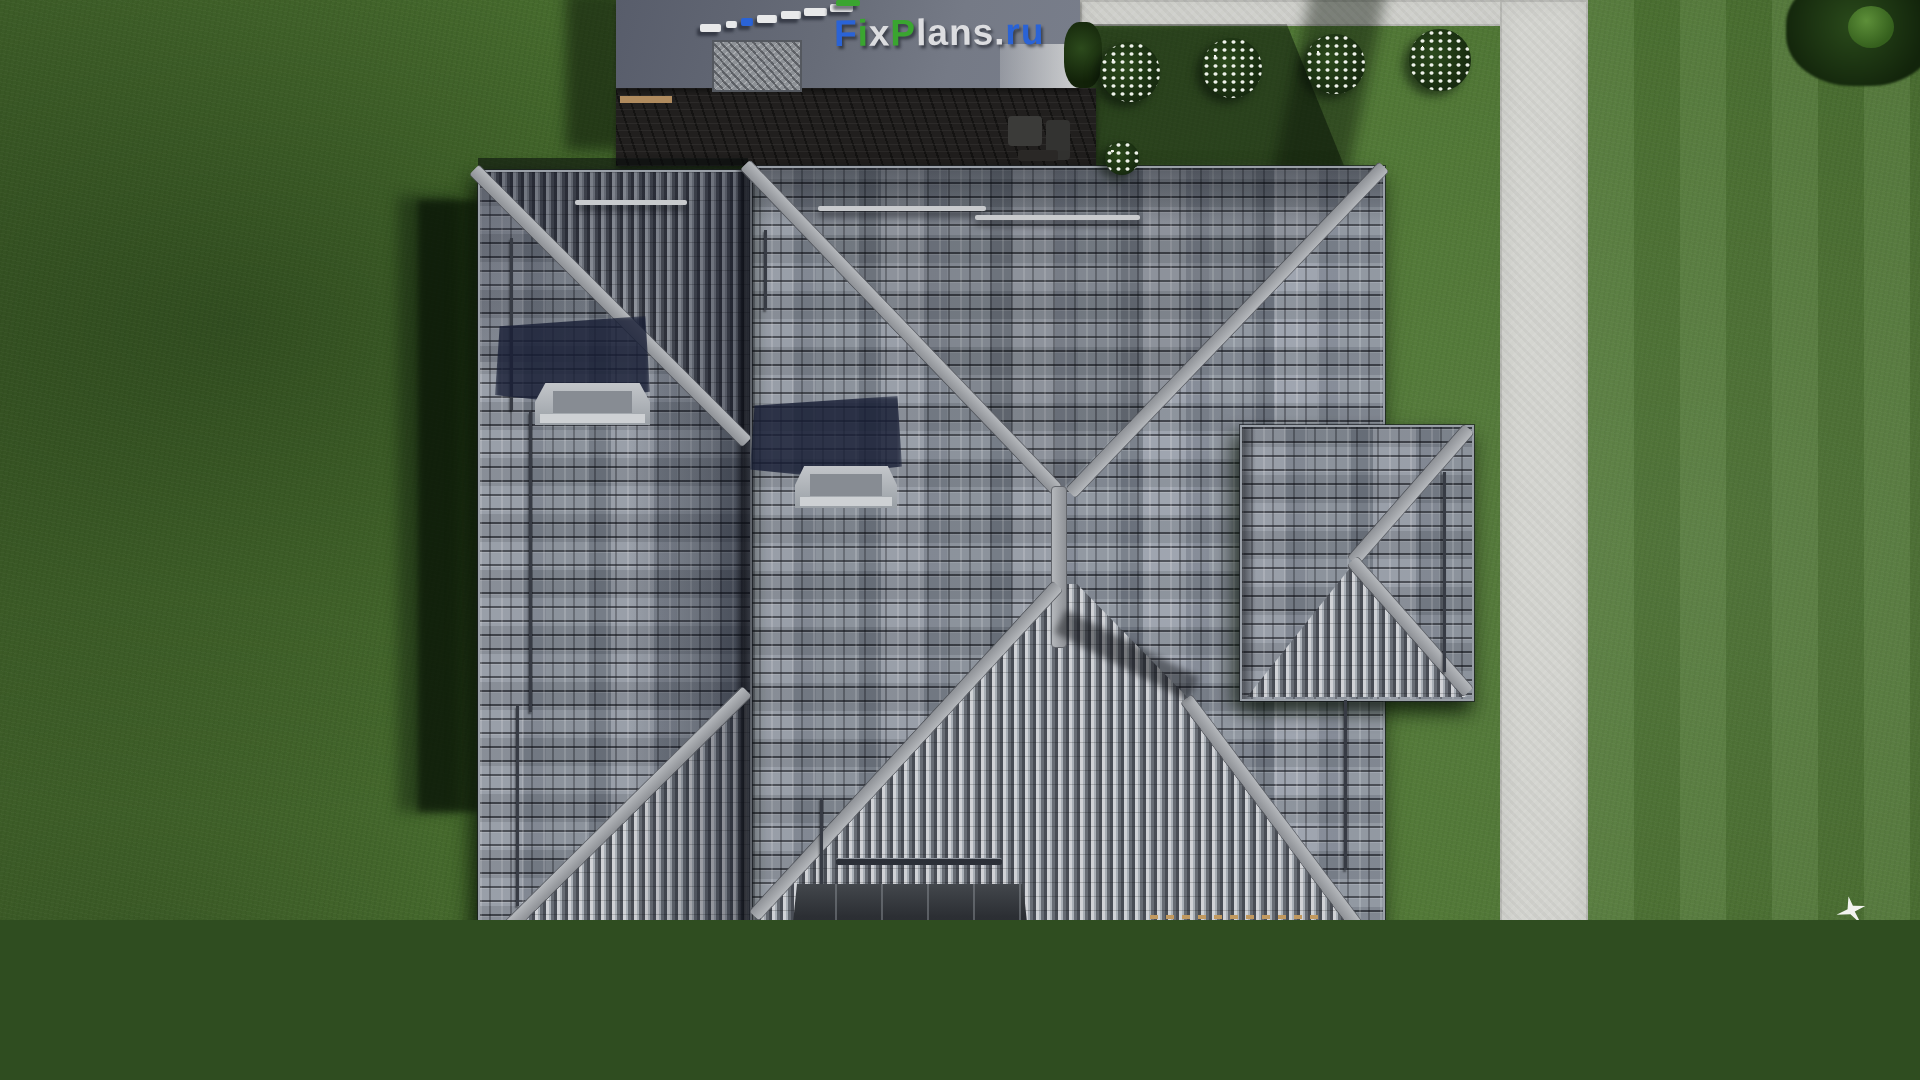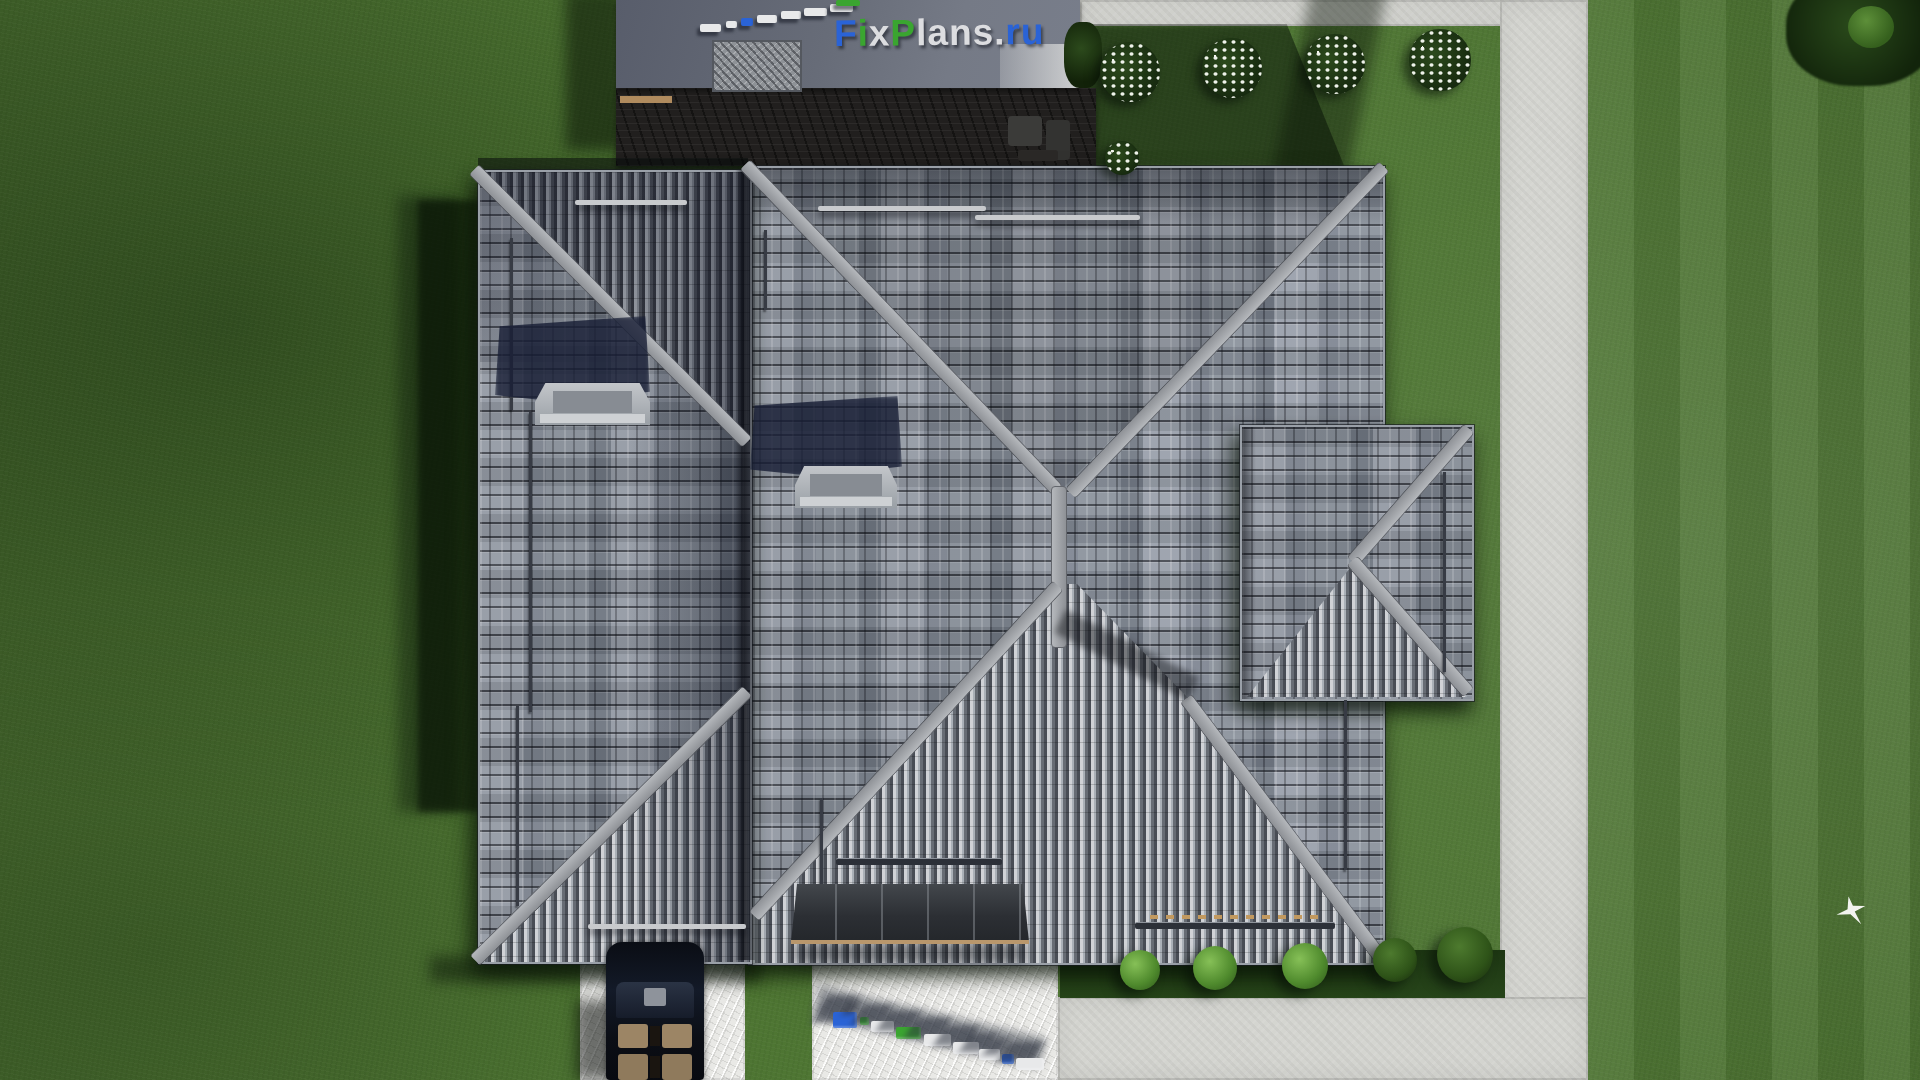--- a/index.html
+++ b/index.html
@@ -1,16 +1,16 @@
 <!DOCTYPE html>
 <html><head>
 <meta charset="utf-8">
 <style>
   html,body{margin:0;padding:0;background:#2f4d20;}
-  #stage{position:relative;width:1920px;height:1080px;overflow:hidden;
+  #stage{position:relative;width:1920px;height:920px;overflow:hidden;
          font-family:"Liberation Sans",sans-serif;}
   .abs{position:absolute;}
 
   
   #lawn{left:0;top:0;width:1920px;height:1080px;
     background:
       radial-gradient(1300px 800px at 12% 30%, rgba(0,10,0,.30), transparent 62%),
       radial-gradient(900px 600px at 8% 88%, rgba(0,10,0,.16), transparent 60%),
       radial-gradient(1500px 1000px at 88% 50%, rgba(255,255,255,.06), transparent 65%),
       linear-gradient(90deg,#42642b,#4c7331 30%,#527a36 58%,#4a7030);}

